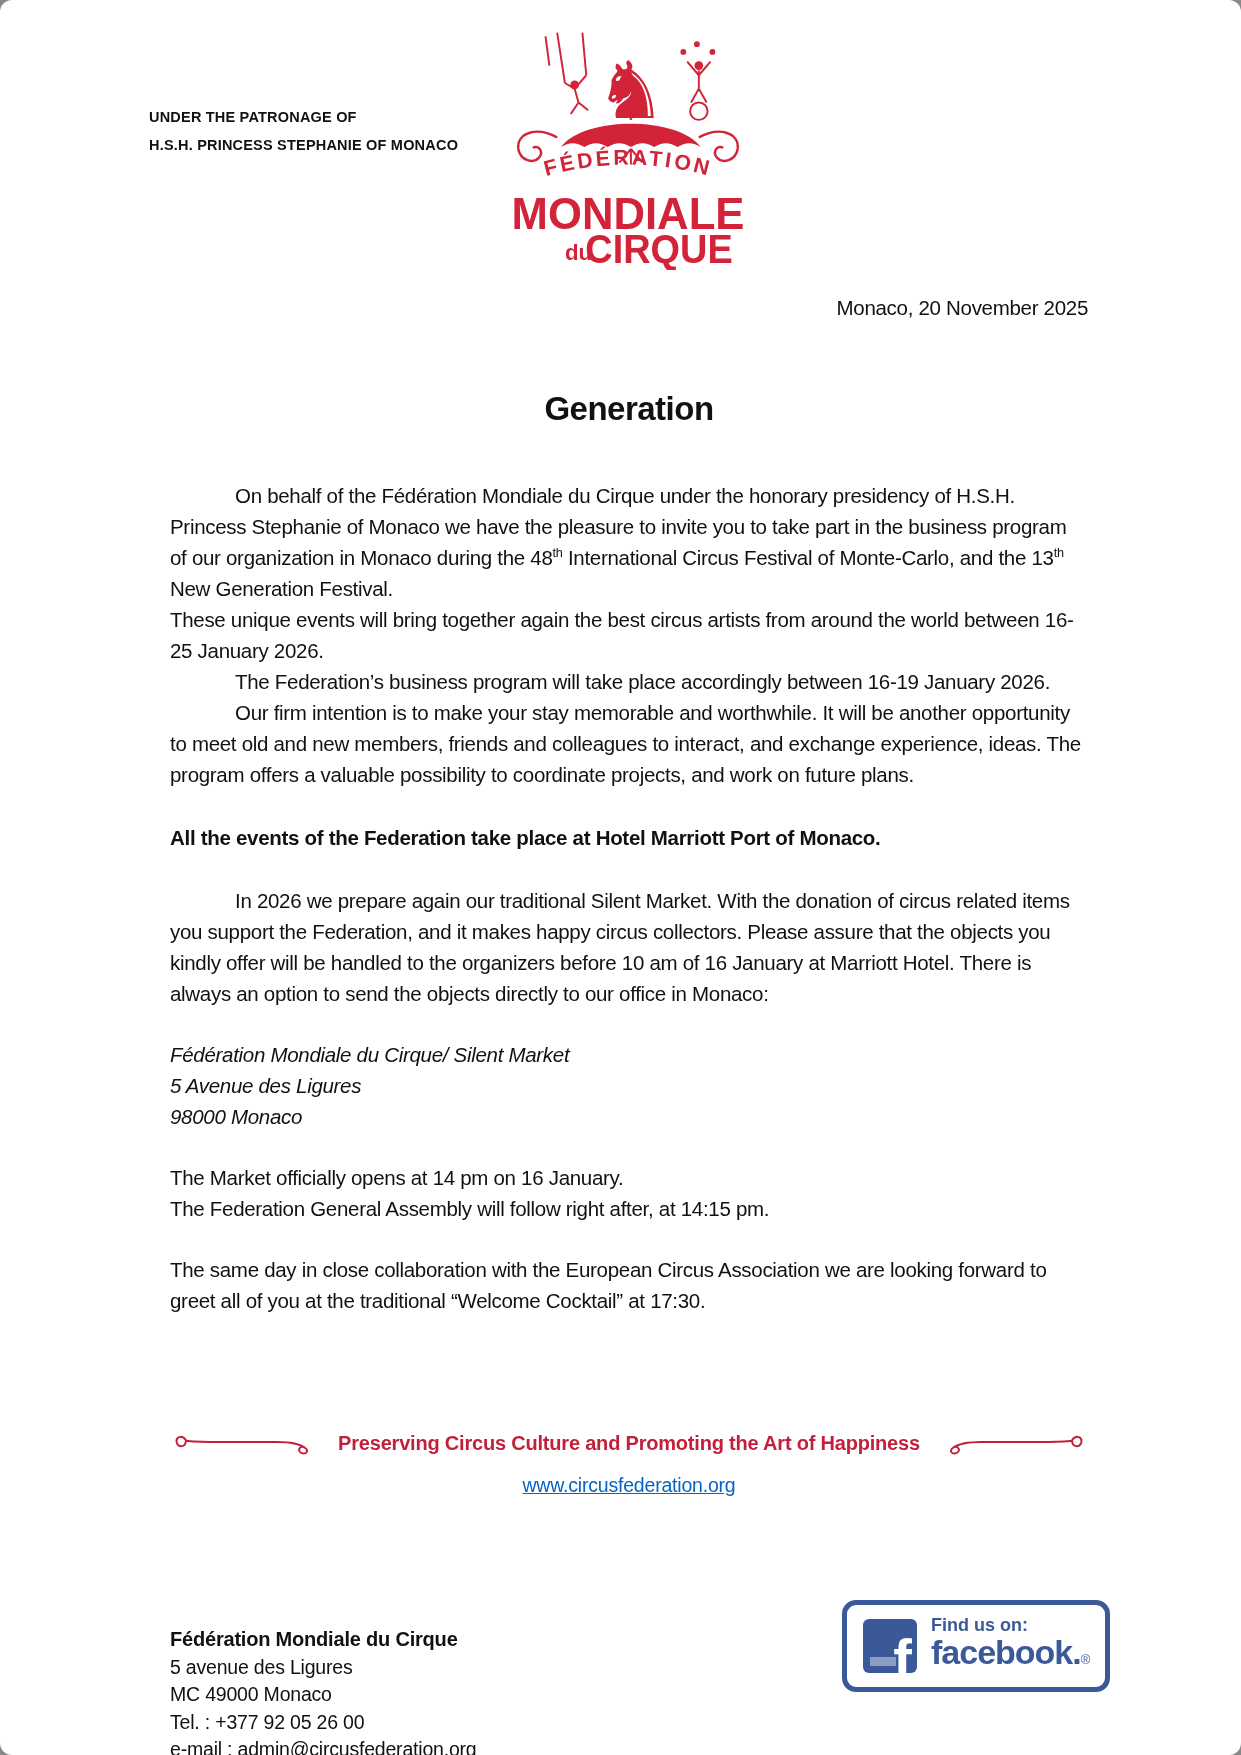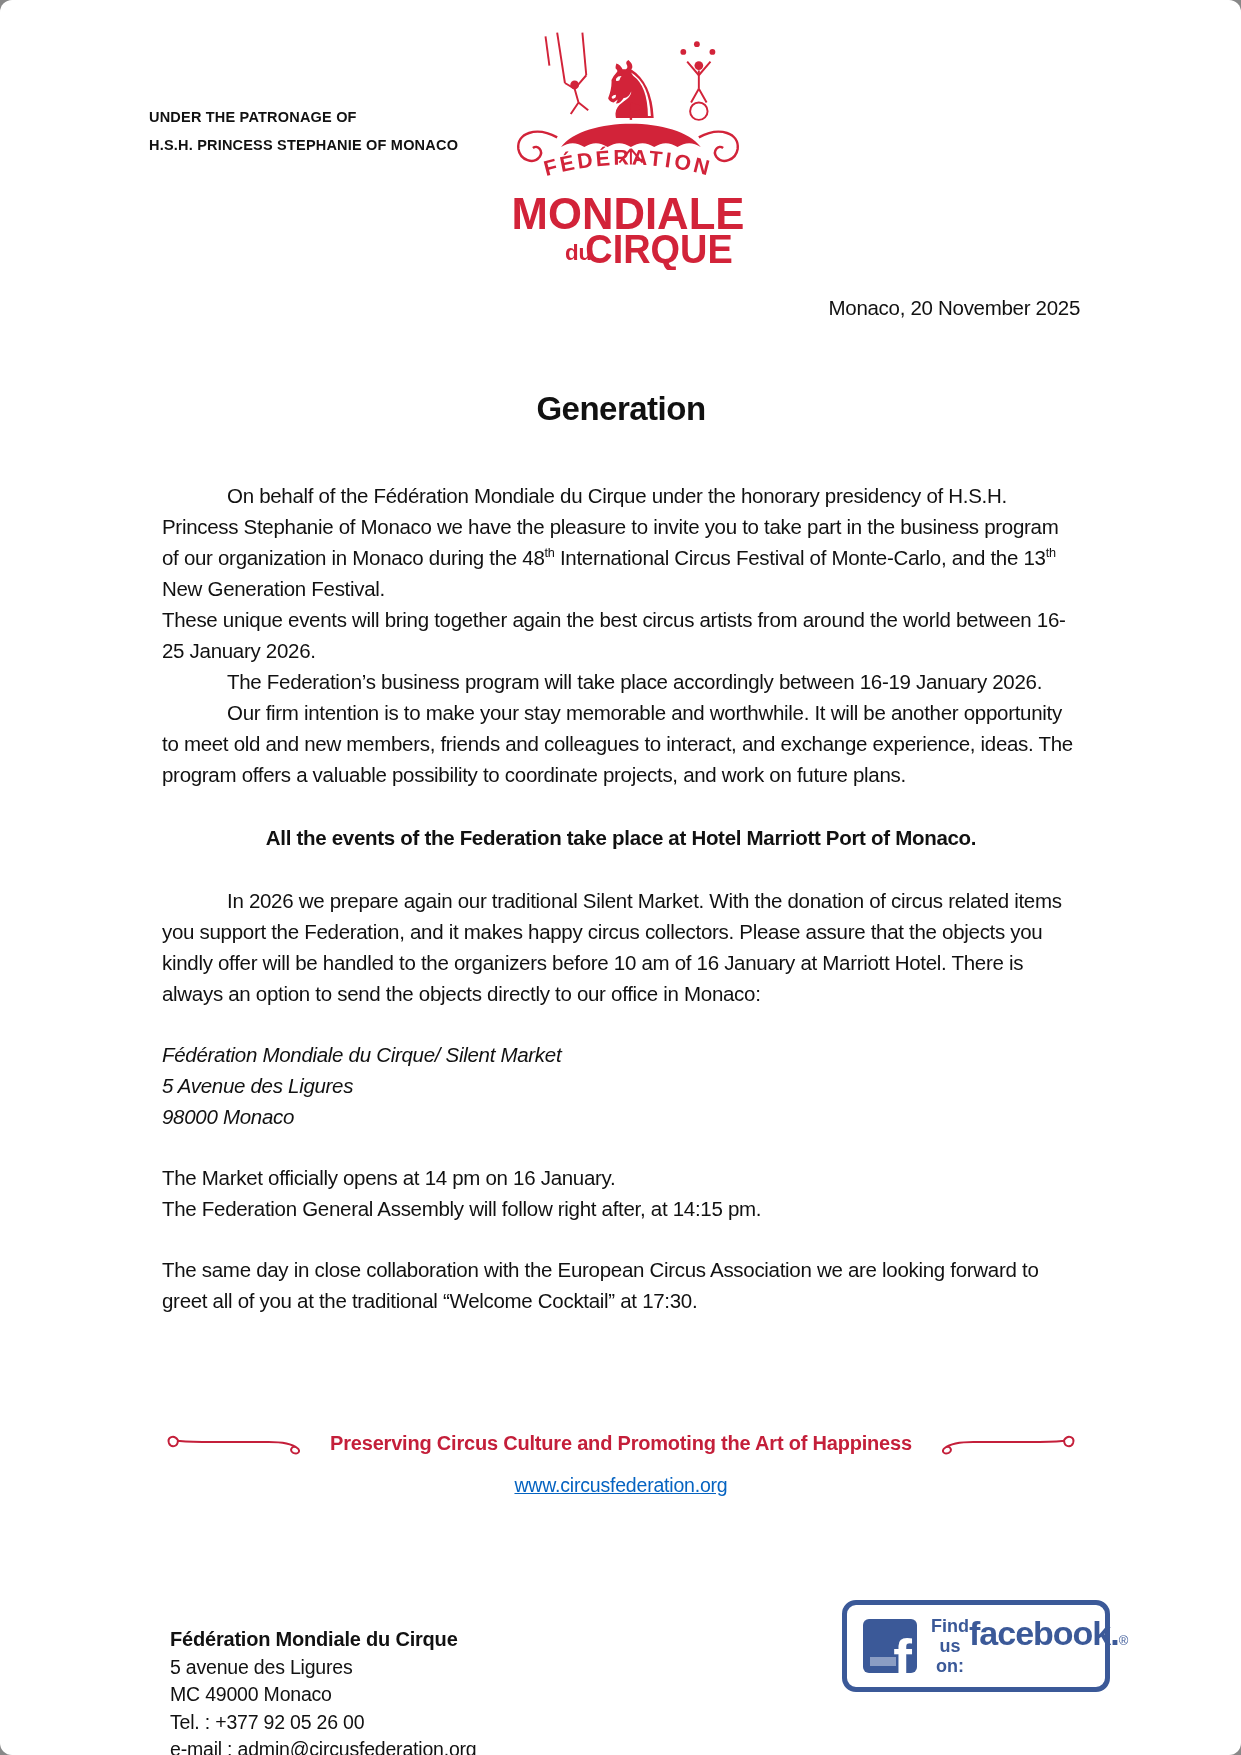--- a/index.html
+++ b/index.html
@@ -29,34 +29,34 @@
   }
   .header-right{
     position:absolute;right:156px;top:102px;
     font-size:14.5px;font-weight:bold;line-height:28px;
     text-align:right;letter-spacing:.2px;
   }
   .logo-wrap{position:absolute;left:497px;top:28px;width:262px;height:242px;}
   .logo-wrap svg{width:100%;height:100%;display:block;}
   
   .content{
-    position:absolute;left:162px;top:292px;width:918px;
+    position:absolute;left:170px;top:292px;width:918px;
     font-size:20.5px;line-height:31px;letter-spacing:-0.3px;
   }
   .date-line{text-align:right;}
   .title{
     margin:70px 0 0 0;
     font-size:33px;font-weight:bold;text-align:center;
     letter-spacing:-0.5px;
   }
   .paragraphs{margin-top:56px;}
   .para{margin:0;}
   .para.indent{text-indent:65px;}
   .para.sp{margin-top:30px;}
-  .para.bold-center{margin:32px 0;font-weight:bold;text-align:center;text-indent:0;}
+  .para.bold-center{margin:32px 0;font-weight:bold;text-indent:0;}
   .para.italic{font-style:italic;}
   .para sup{font-size:0.62em;line-height:0;}
   
   .slogan-row{
     margin-top:112px;
     display:flex;align-items:center;justify-content:center;gap:16px;
   }
   .slogan-text{
     color:var(--slogan-red);
     font-weight:bold;
@@ -89,21 +89,21 @@
     background:var(--facebook-blue);border-radius:6px;overflow:hidden;
   }
   .fb-square .strip{
     position:absolute;left:7px;bottom:7px;width:26px;height:9px;
     background:var(--facebook-light);
   }
   .fb-square .f{
     position:absolute;right:5px;bottom:-14px;
     color:#fff;font-size:56px;font-weight:bold;line-height:1;
   }
-  .fb-text{display:flex;flex-direction:row;justify-content:center;text-align:center;}
+  .fb-text{display:flex;flex-direction:column;justify-content:center;}
   .fb-find{color:var(--facebook-blue);font-weight:bold;font-size:18px;line-height:20px;}
   .fb-brand{
     color:var(--facebook-blue);font-weight:bold;font-size:34px;line-height:34px;
     letter-spacing:-1px;
   }
   .fb-brand .reg{font-size:13px;font-weight:normal;vertical-align:baseline;}
   
   .logo-wrap text{fill:var(--logo-red);font-family:"Liberation Sans",sans-serif;}
   .logo-wrap .stroke{stroke:var(--logo-red);fill:none;}
   .logo-wrap .fill{fill:var(--logo-red);}

